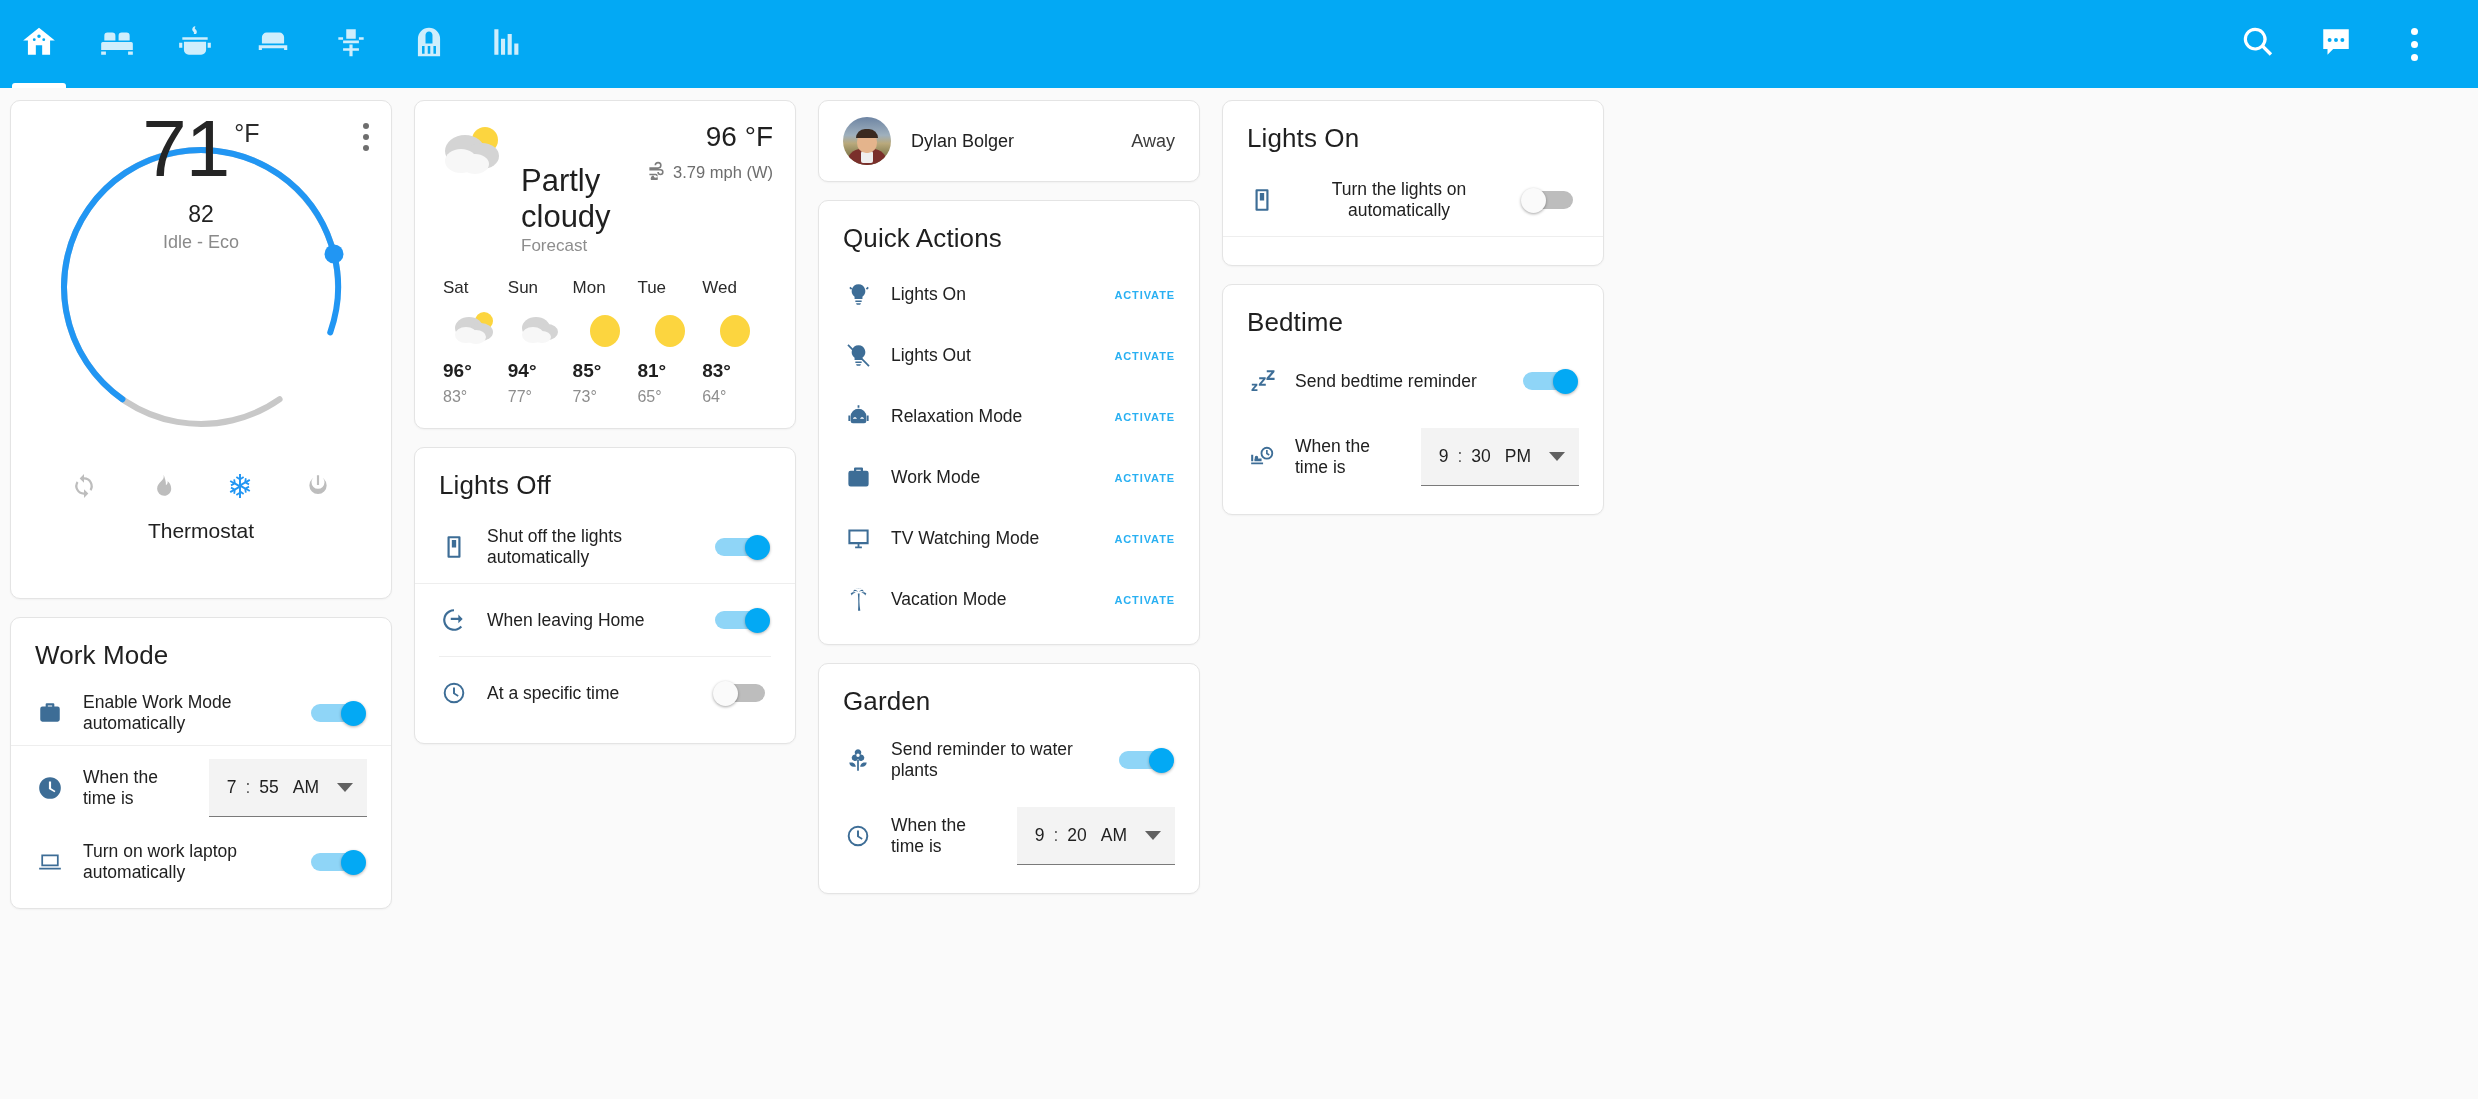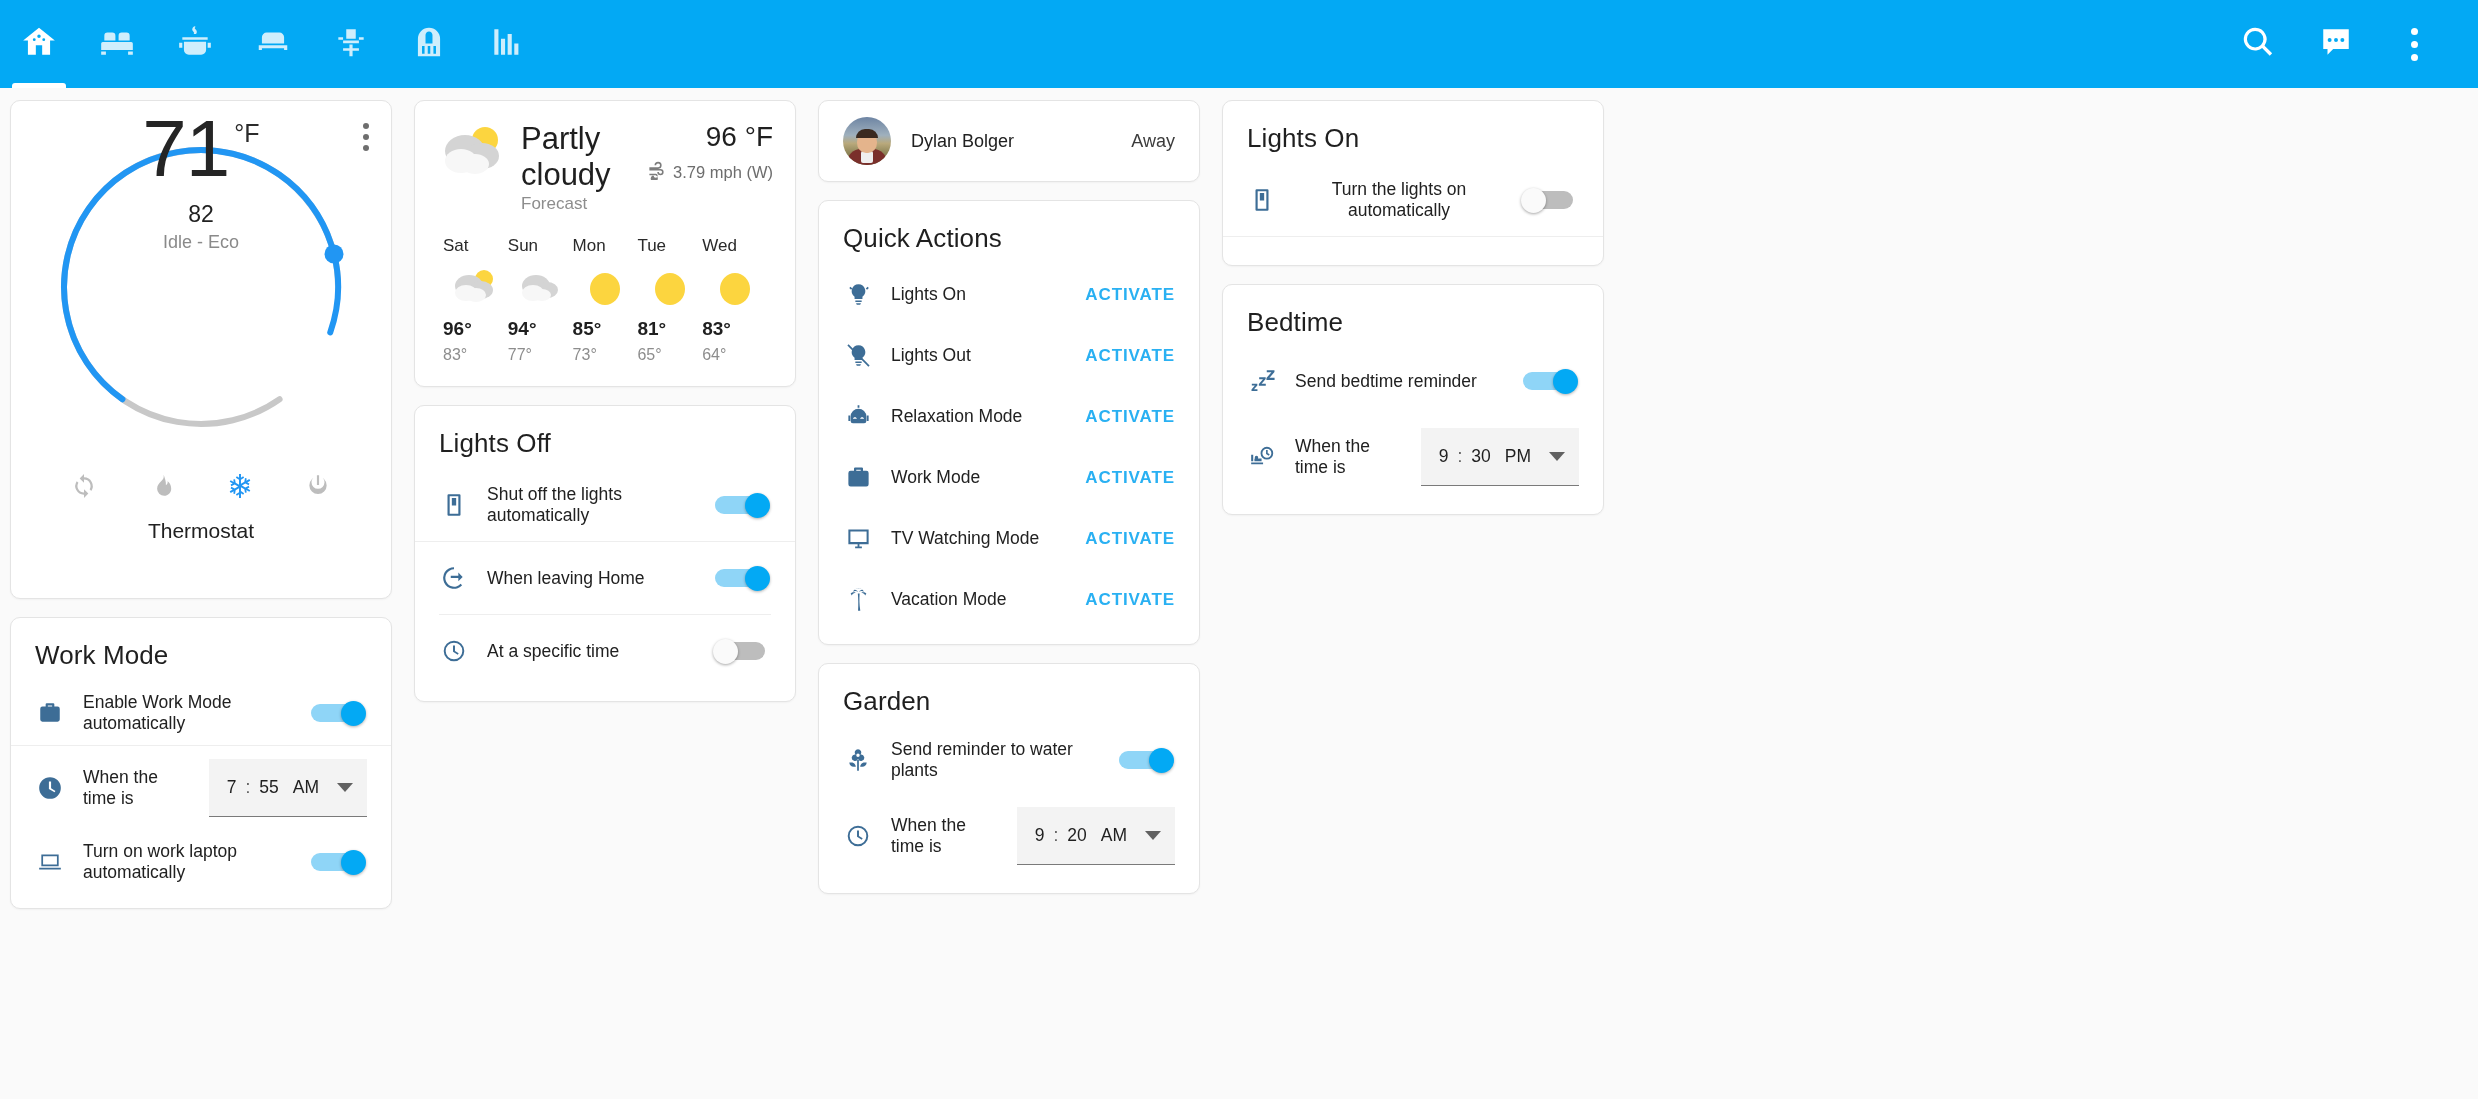--- a/index.html
+++ b/index.html
@@ -120,21 +120,21 @@
   .dial-state { font-size: 18px; color: #8a8a8a; margin-top: 4px; }
   .modes { display: flex; justify-content: center; gap: 52px; margin-top: 6px; }
   .mode svg { width: 26px; height: 26px; fill: #bdbdbd; cursor: pointer; }
   .mode.active svg { fill: #2196F3; }
   .thermo-name { text-align: center; font-size: 21px; color: #212121; margin-top: 16px; }
 
   
   .weather { padding: 16px 22px 22px 22px; }
   .weather-top { display: flex; align-items: flex-start; gap: 10px; }
   .weather-icon { width: 74px; height: 66px; position: relative; flex: 0 0 74px; margin-top: 6px;}
-  .weather-texts { flex: 1; padding-top: 4px; }
+  .weather-texts { flex: 1; padding-top: 4px; margin-top: 42px; }
   .weather-cond { font-size: 31px; color: #1f1f1f; font-weight: 400; line-height: 1.15;}
   .weather-fore { font-size: 17px; color: #8d8d8d; margin-top: 2px; }
   .weather-right { text-align: right; padding-top: 4px; }
   .weather-temp { font-size: 28px; color: #1f1f1f; white-space: nowrap;}
   .weather-wind { font-size: 16.5px; color: #6d6d6d; margin-top: 8px; display:flex; align-items:center; gap:7px; justify-content:flex-end;}
   .weather-wind svg { width: 19px; height: 19px; fill: #7d7d7d;}
   .forecast { display: flex; justify-content: space-between; margin-top: 22px; padding: 0 6px; }
   .fday { width: 70px; }
   .fday .dn { font-size: 17px; color: #2a2a2a; }
   .fday .fi { height: 54px; display:flex; align-items:center; justify-content:center; margin: 6px 0 2px; }
@@ -158,21 +158,21 @@
     width: 12px; height: 12px; background: #efefef; border-radius: 2px; }
   .profile .pname { font-size: 18px; color: #212121; }
   .profile .pstatus { margin-left: auto; font-size: 18px; color: #3c3c3c; }
 
   
   .qa-row { display: flex; align-items: center; padding: 0 24px; min-height: 61px; gap: 18px; }
   .qa-row .ico { width: 30px; flex:0 0 30px; display:flex; align-items:center; justify-content:center;}
   .qa-row .ico svg { width: 27px; height: 27px; fill: #3d6d96; }
   .qa-row .lbl { font-size: 17.5px; color: #212121; }
   .qa-row .act {
-    margin-left: auto; font-size: 17px; color: #29b0f2; font-weight: 700;
+    margin-left: auto; font-size: 11px; color: #29b0f2; font-weight: 700;
     letter-spacing: .9px; cursor: pointer;
   }
 
   .card-pad-b { padding-bottom: 14px; }
 </style>
 </head>
 <body>
 
 <div class="appbar">
   <div class="appbar-tabs">

